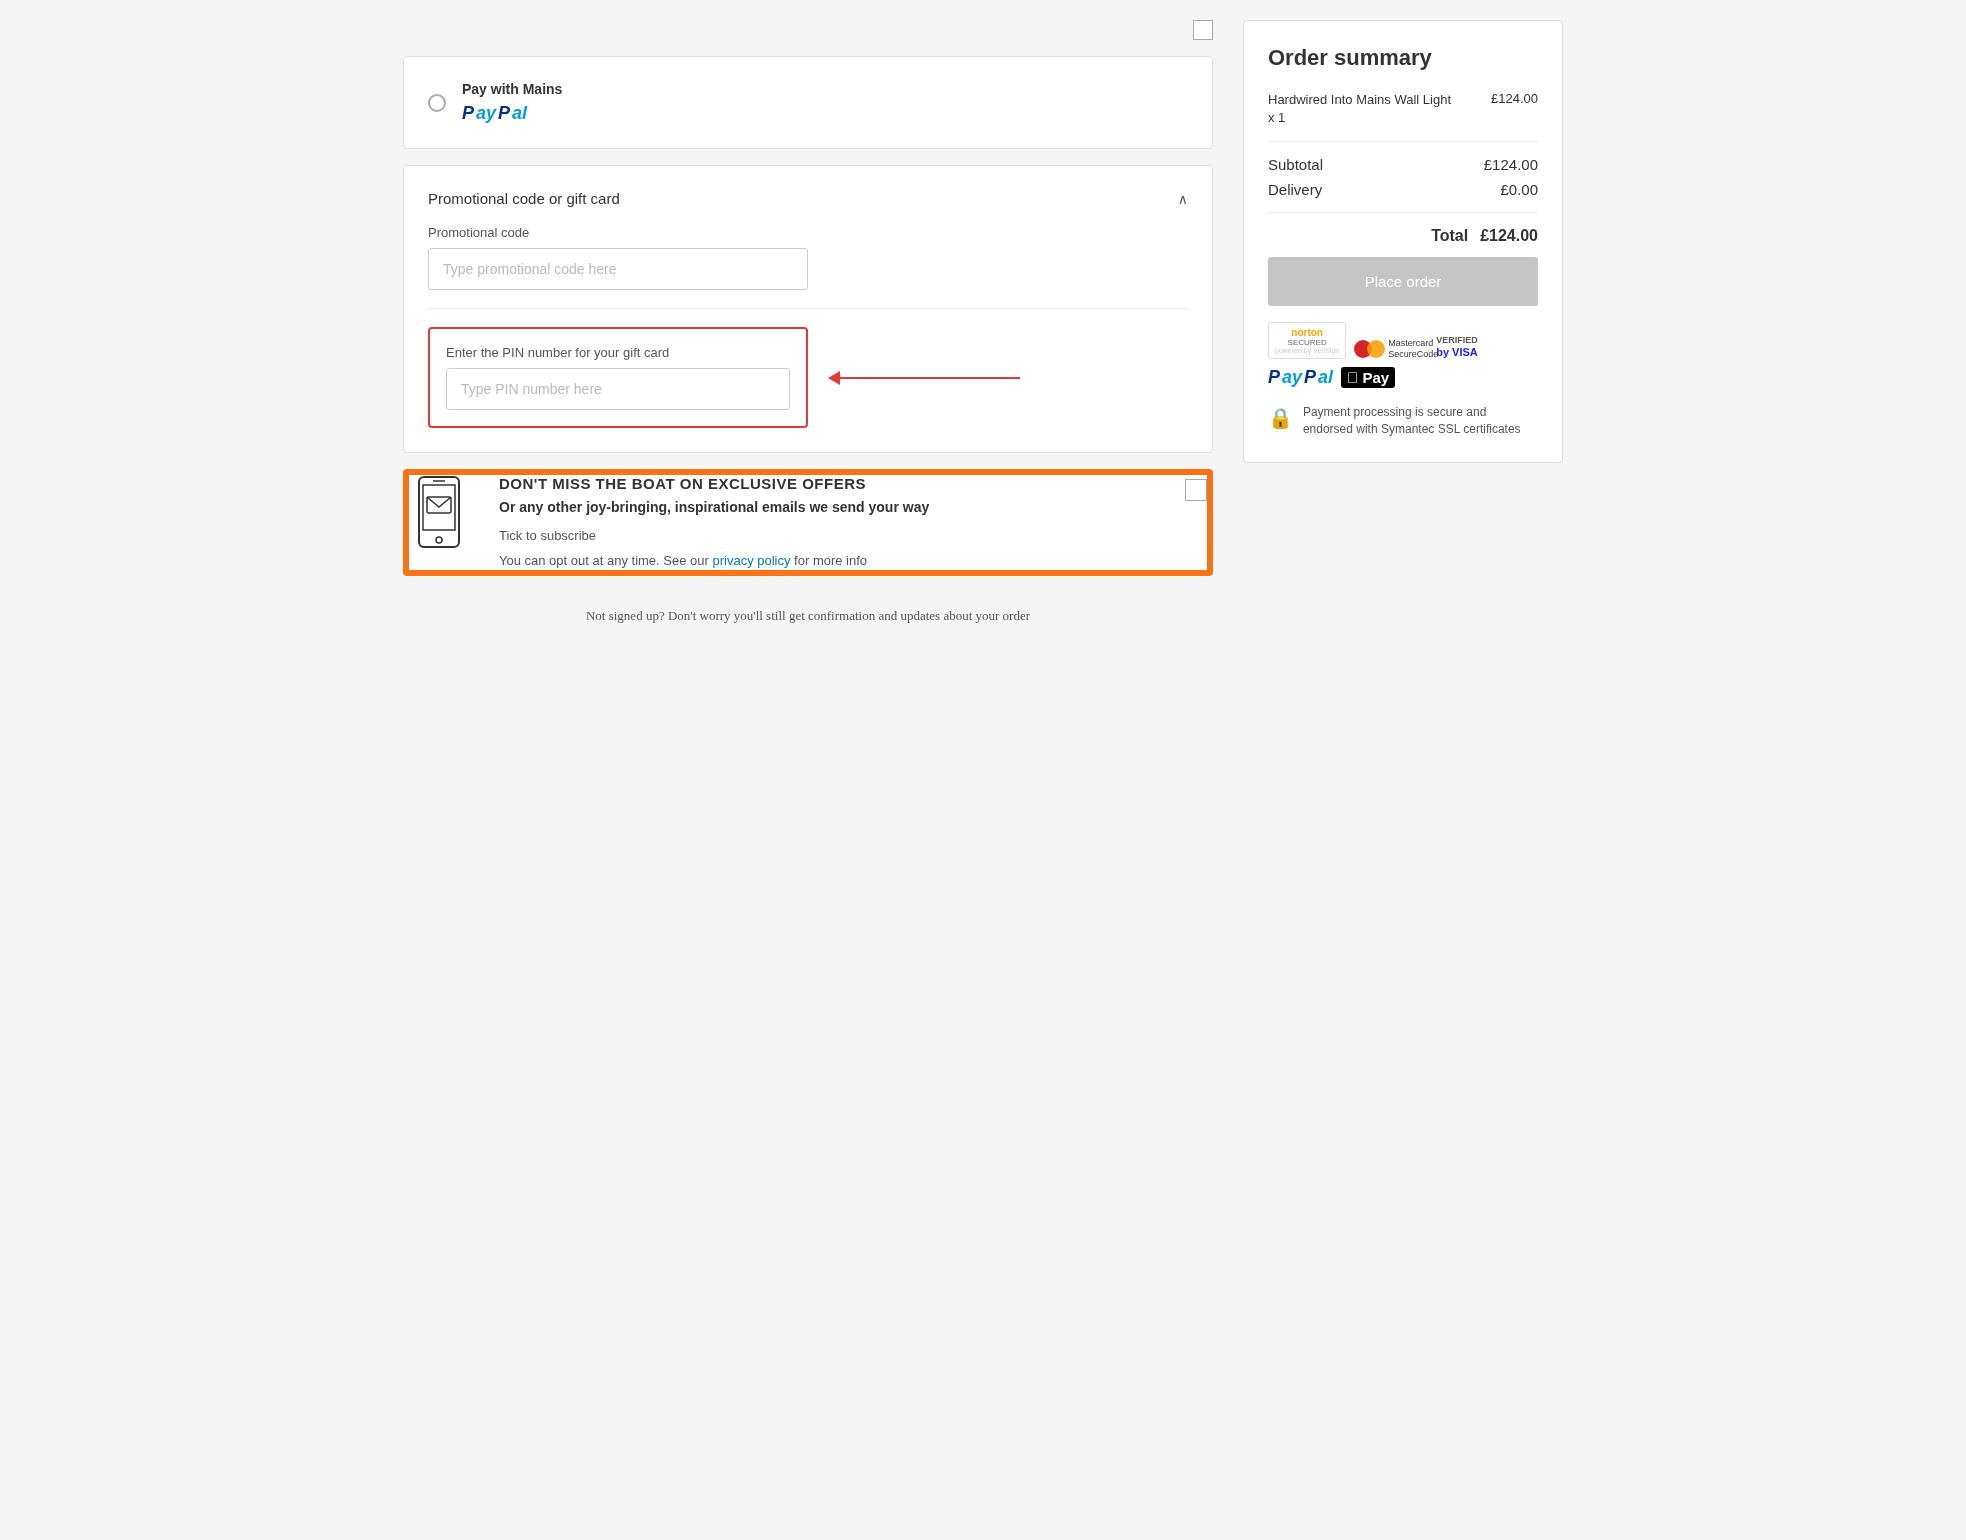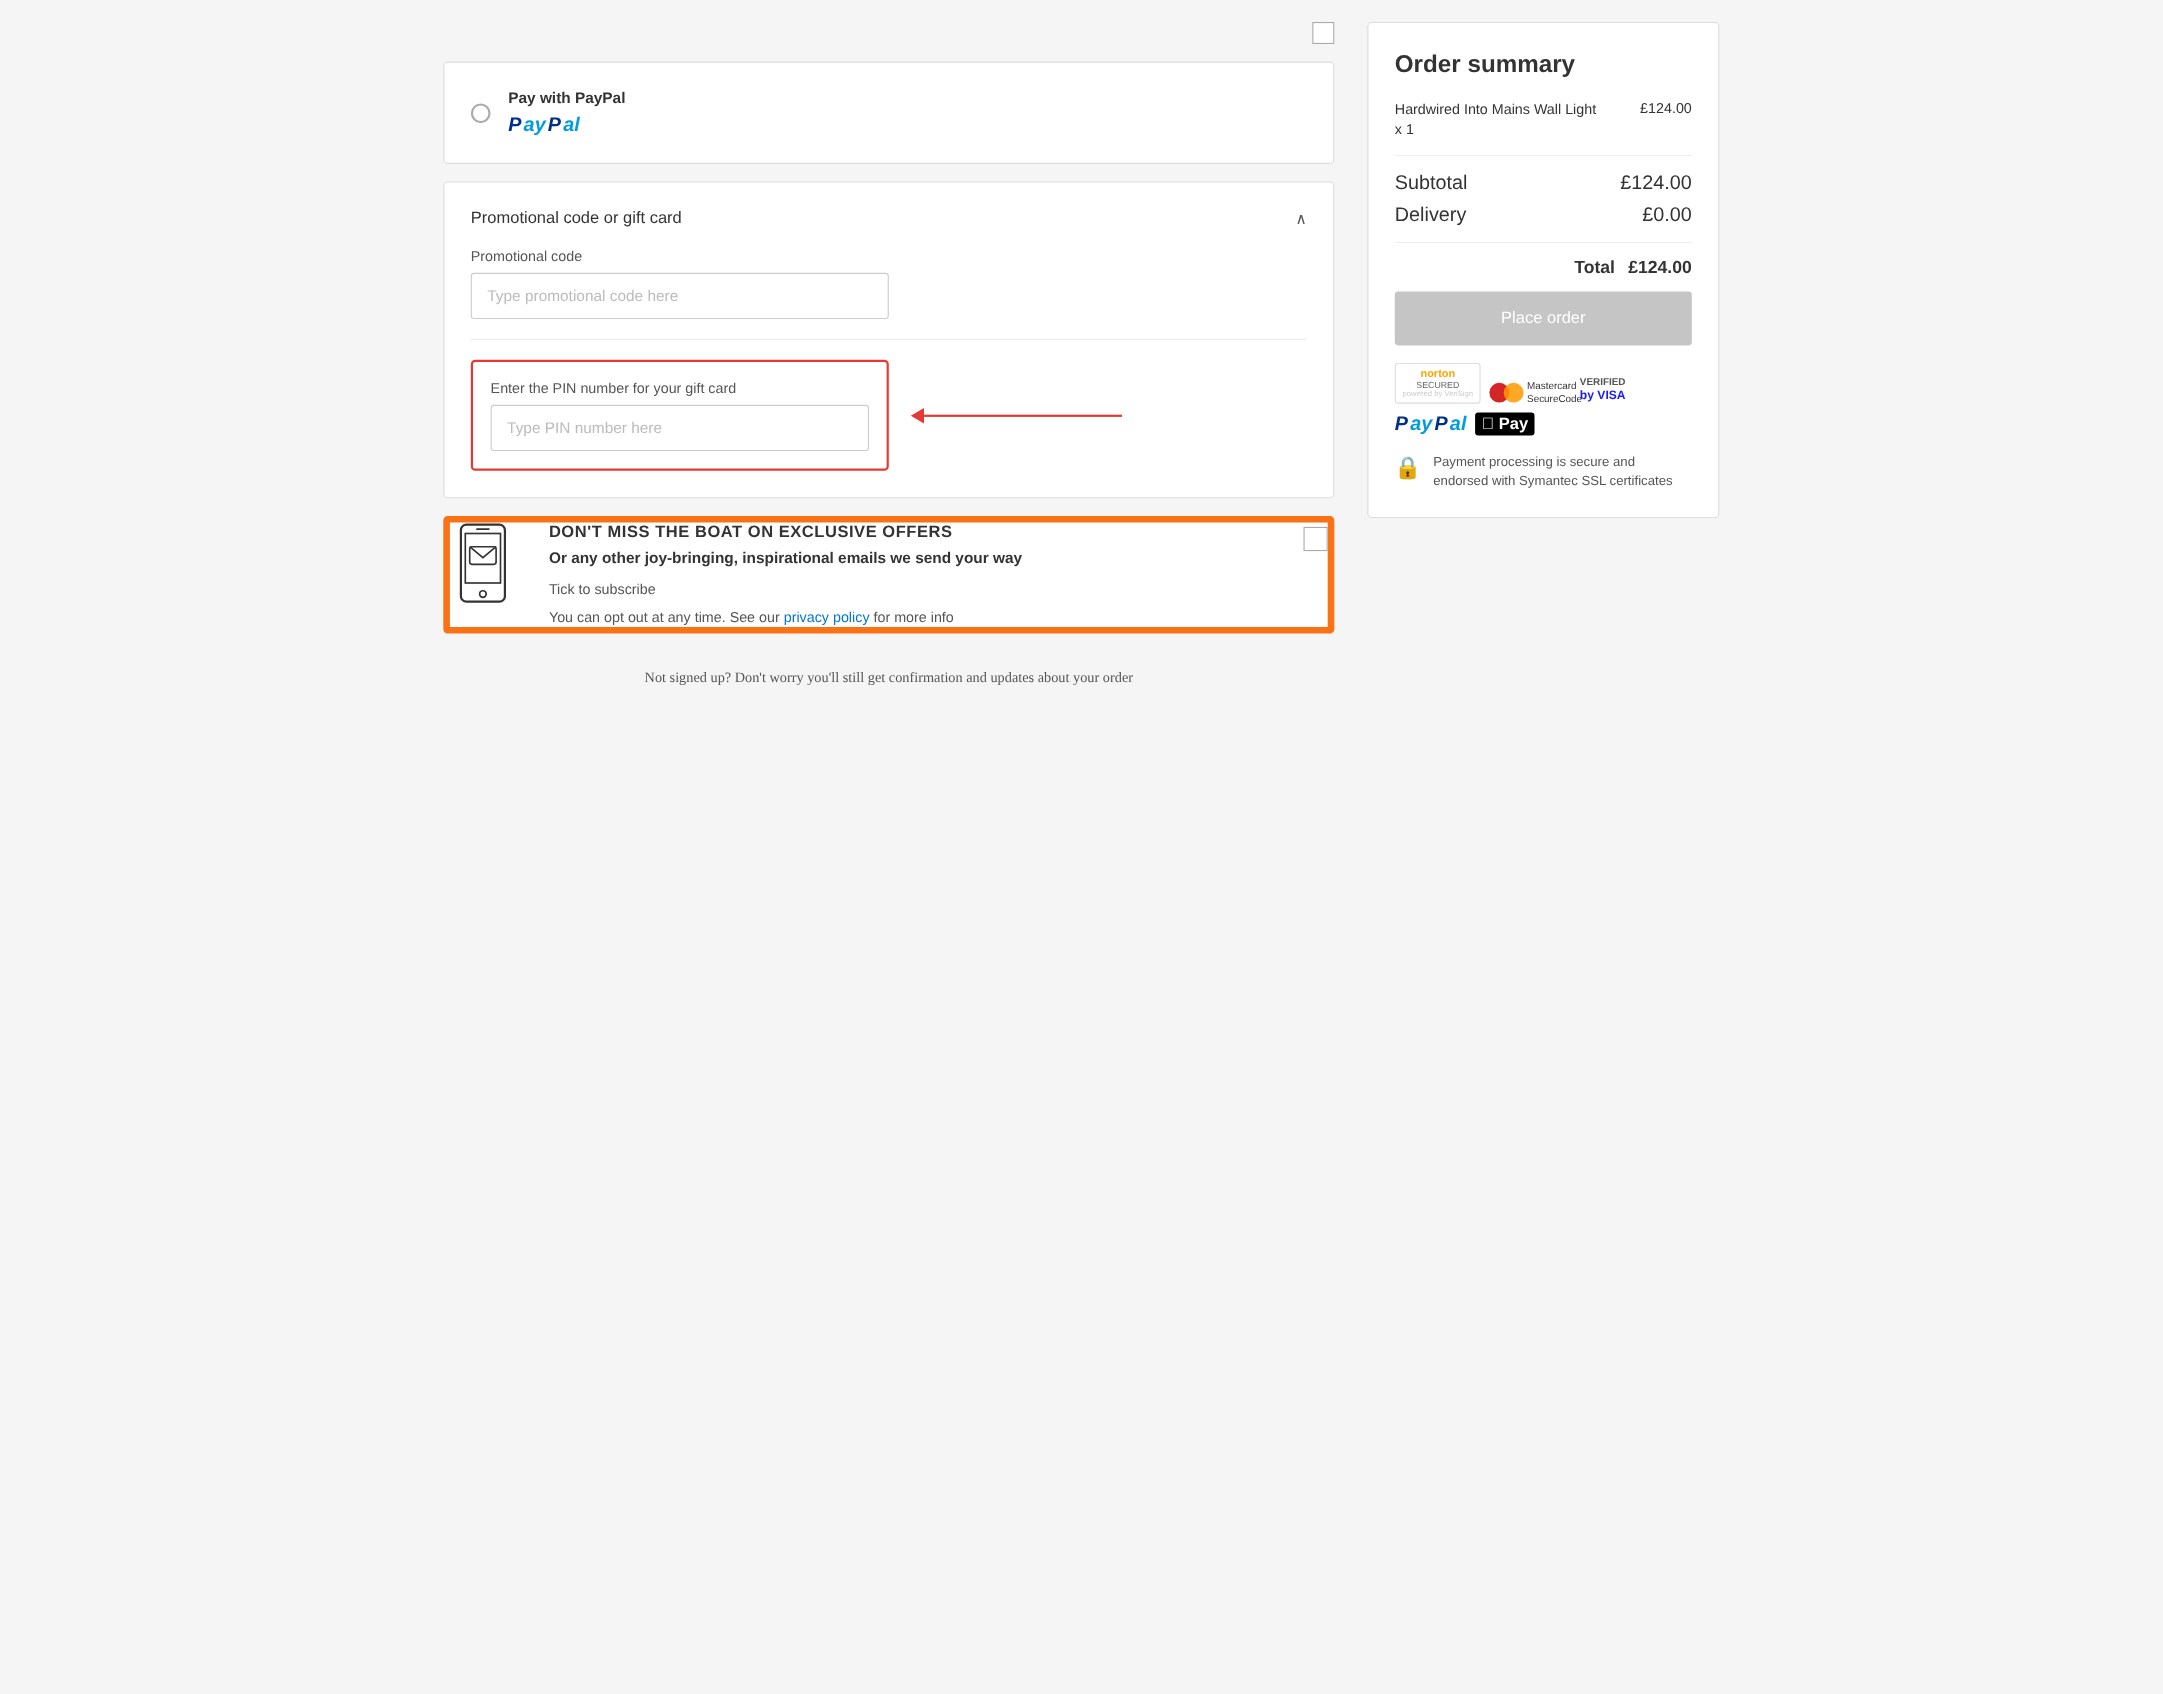--- a/index.html
+++ b/index.html
@@ -231,21 +231,21 @@
     }
     .summary-divider {
       border: none;
       border-top: 1px solid #eee;
       margin: 14px 0;
     }
     .summary-subtotal-row {
       display: flex;
       justify-content: space-between;
       margin-bottom: 8px;
-      font-size: 18px;
+      font-size: 15px;
     }
     .summary-total-row {
       display: flex;
       justify-content: flex-end;
       font-size: 16px;
       font-weight: bold;
       margin: 12px 0;
       gap: 12px;
     }
     .place-order-btn {
@@ -325,21 +325,21 @@
     <div style="display:flex; justify-content:flex-end;">
       <div class="checkbox-box">
       </div>
     </div>
 
     <div class="card">
       <div class="paypal-section">
         <div class="radio-circle">
         </div>
         <div>
-          <div class="paypal-label">Pay with PayPal</div>
+          <div class="paypal-label">Pay with Mains</div>
           <div class="paypal-logo">
             <span class="paypal-p1">P</span>
             <span class="paypal-p2">ay</span>
             <span class="paypal-p1">P</span>
             <span class="paypal-al">al</span>
           </div>
         </div>
       </div>
     </div>
 

